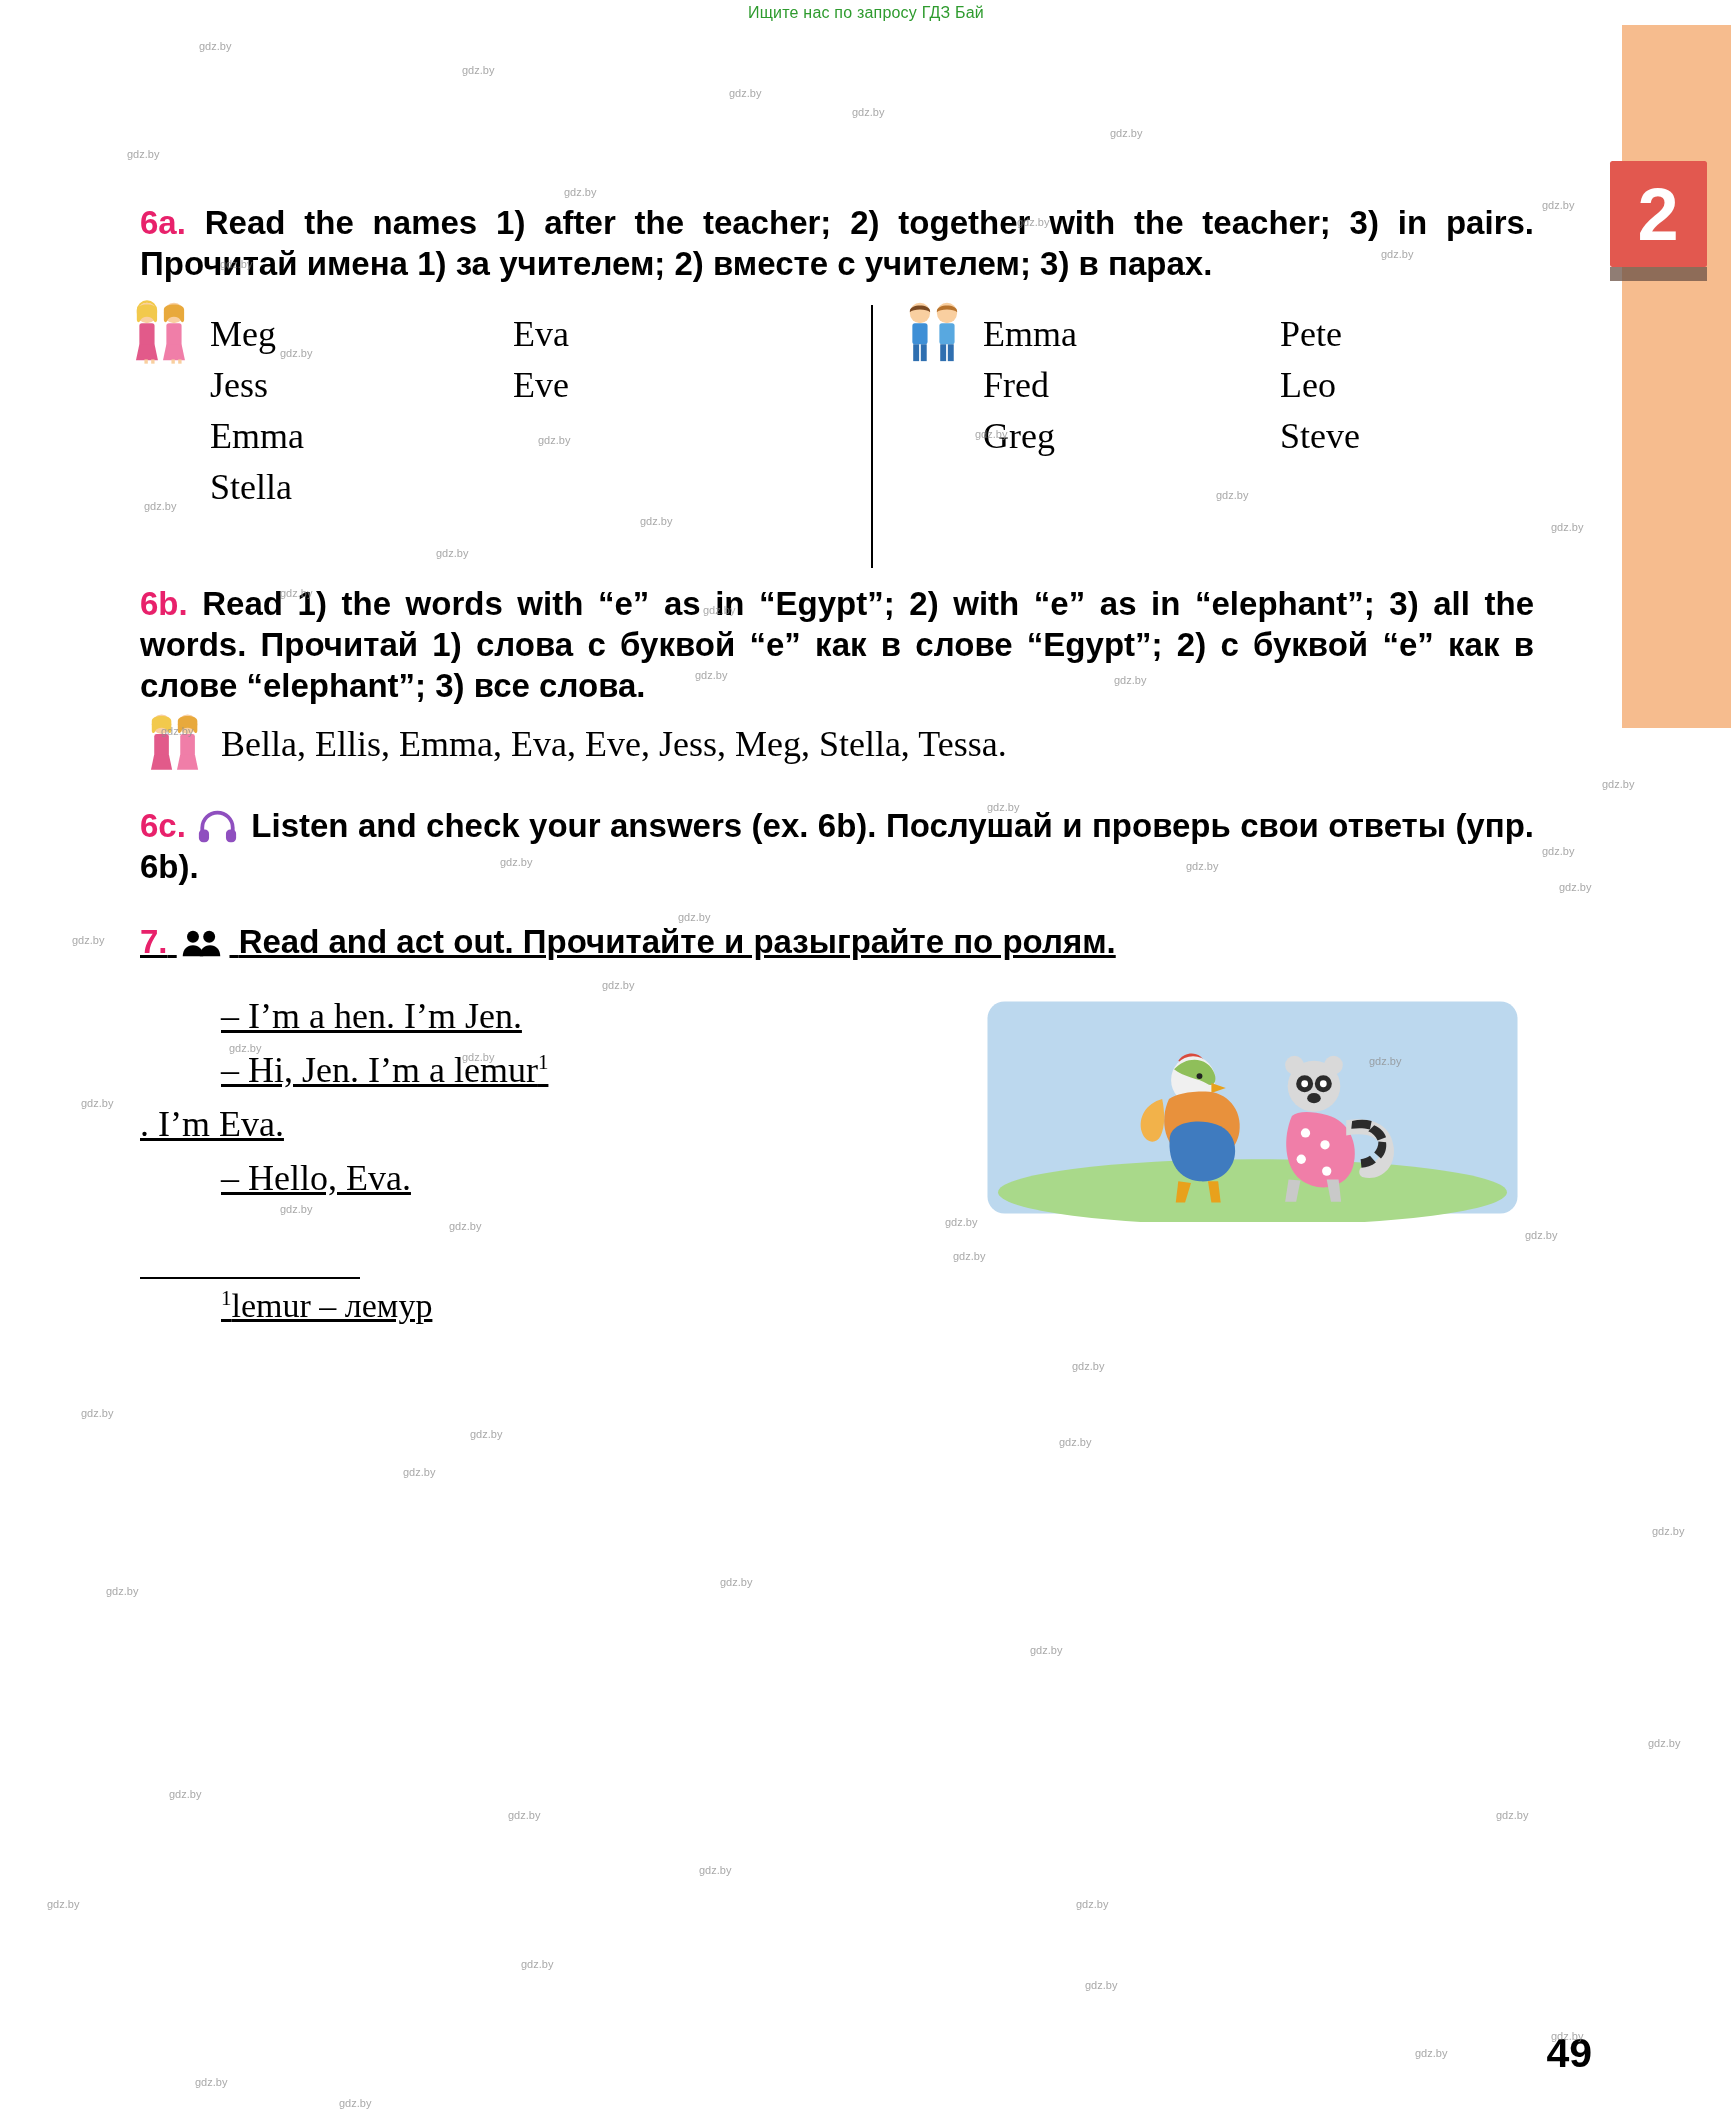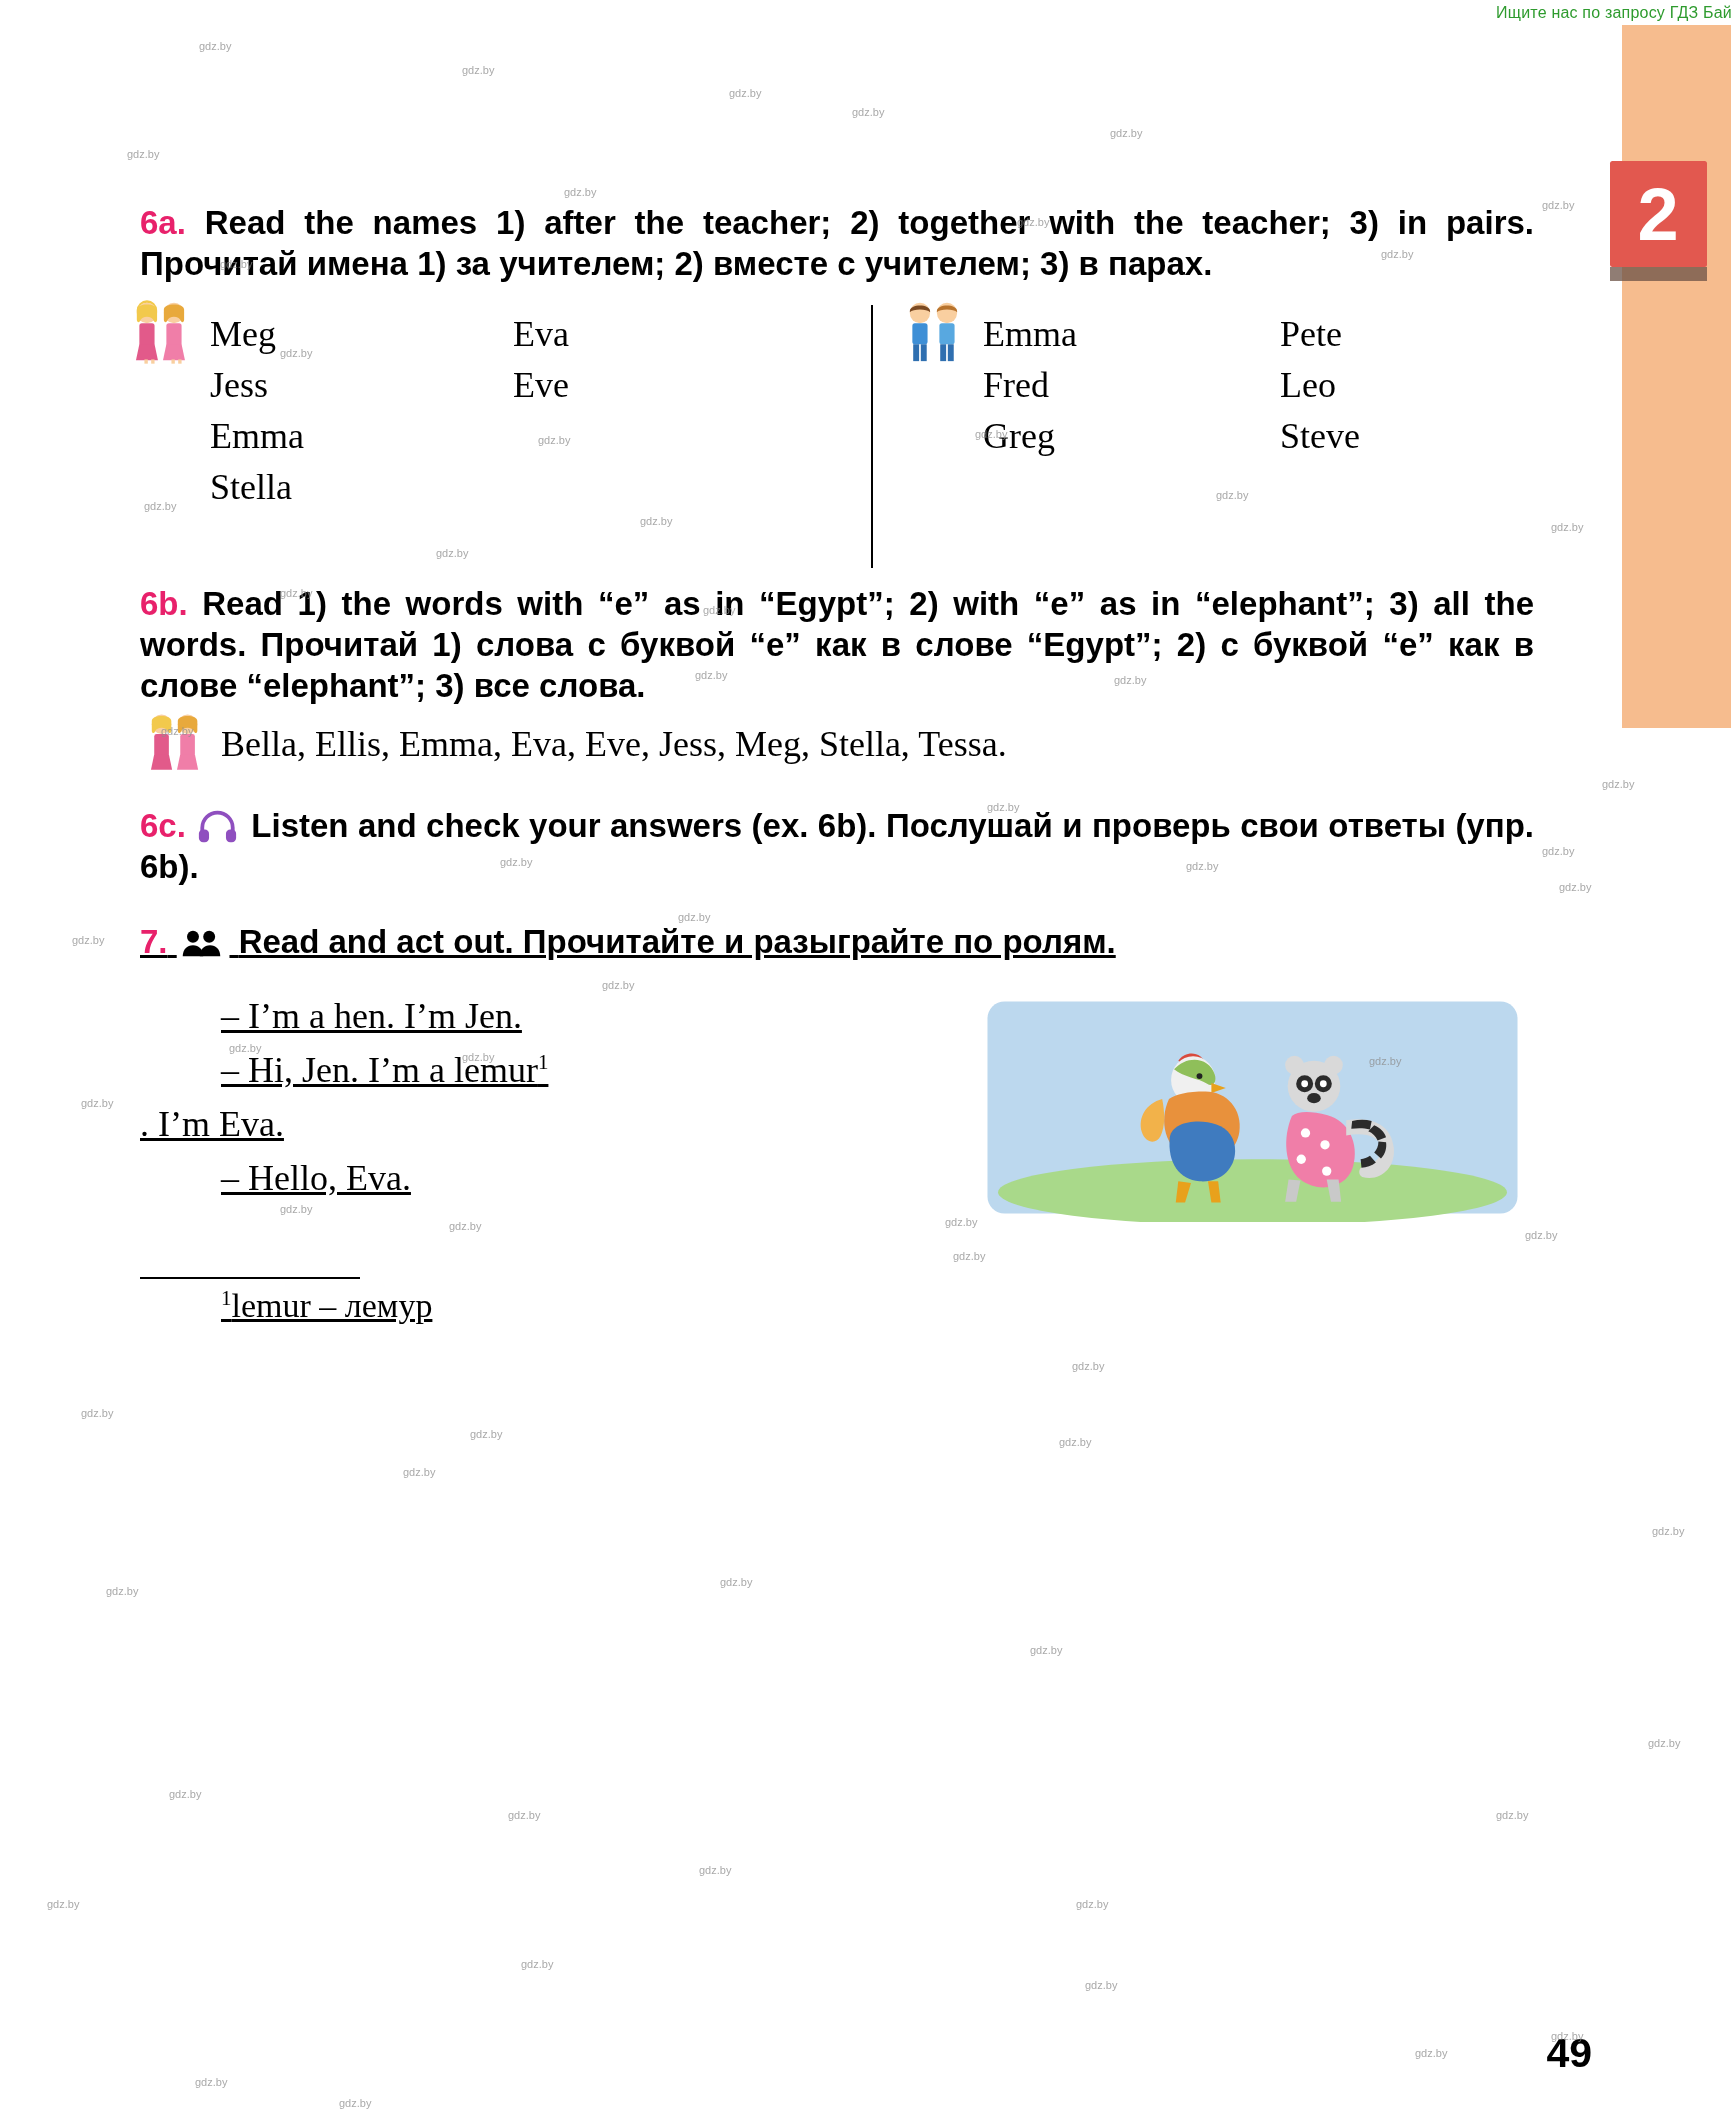--- a/index.html
+++ b/index.html
@@ -10,21 +10,21 @@
     background: #ffffff;
     font-family: "Liberation Serif", serif;
     position: relative;
     overflow: hidden;
   }
 
   
   .top-banner {
     position: absolute;
     top: 0; left: 0; width: 100%;
-    text-align: right;
+    text-align: center;
     font-family: "Liberation Sans", sans-serif;
     font-size: 16px;
     color: #2e9b2e;
     padding-top: 4.2px;
     letter-spacing: 0.2px;
   }
 
   
   .side-strip {
     position: absolute;

